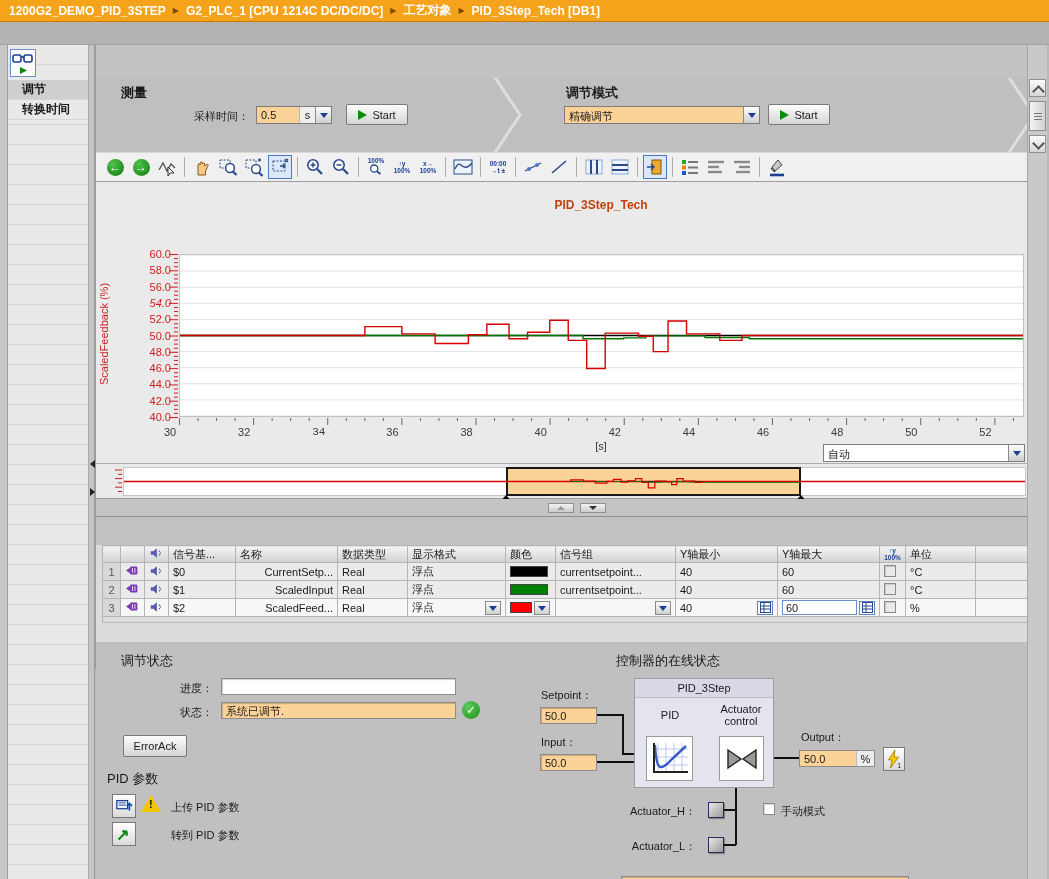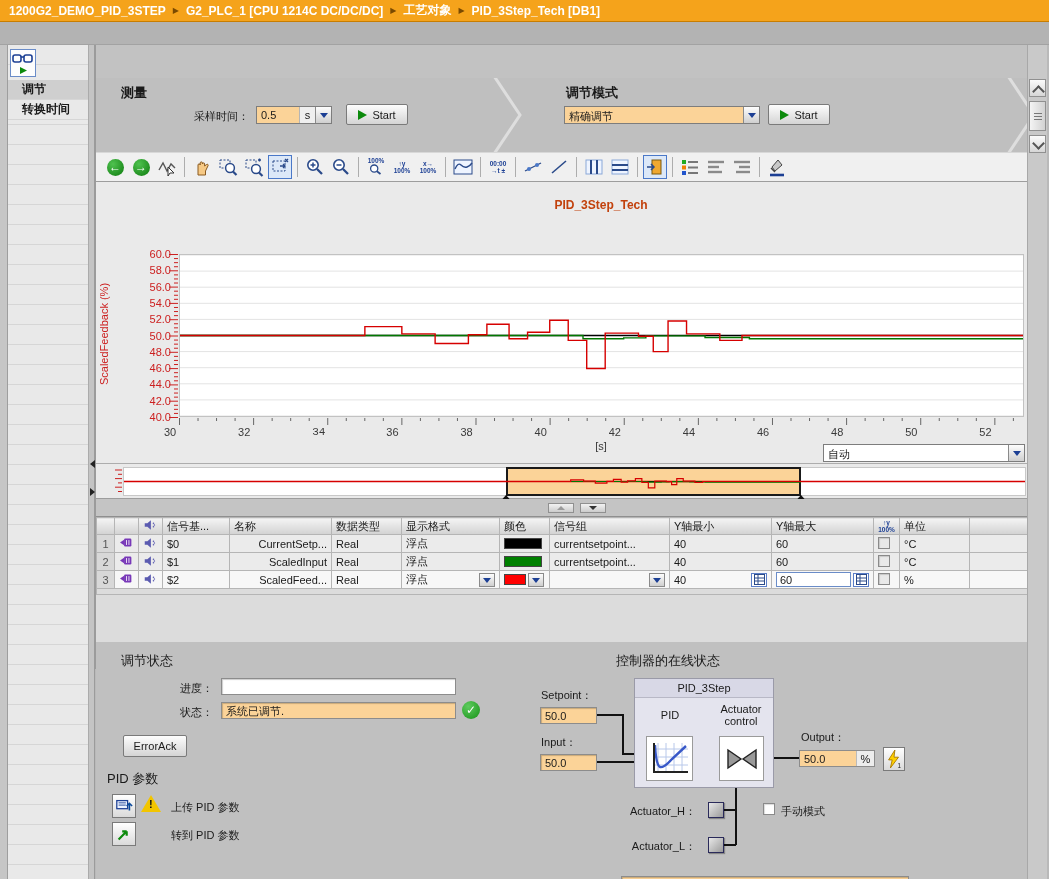--- a/index.html
+++ b/index.html
@@ -69,21 +69,21 @@
   .handle { position:absolute; top:31px; width:0; height:0; border-left:8px solid transparent; border-right:8px solid transparent; border-bottom:9px solid #111; }
 
   
   #hsplit { position:absolute; left:0; top:454px; width:932px; height:18px; background:#c4c4c4; border-bottom:1px solid #8f8f8f; }
   .spbtn { position:absolute; top:4px; width:26px; height:10px; background:linear-gradient(#f2f2f2,#cccccc); border:1px solid #909090; }
   .spbtn i { position:absolute; left:50%; top:50%; }
   .up:after { content:""; position:absolute; left:-4px; top:-2px; border-left:4px solid transparent; border-right:4px solid transparent; border-bottom:4px solid #9a9a9a; }
   .dn:after { content:""; position:absolute; left:-4px; top:-2px; border-left:4px solid transparent; border-right:4px solid transparent; border-top:4px solid #333; }
 
   
-  #tablew { position:absolute; left:0; top:472px; width:932px; height:125px; background:#dcdcdc; }
+  #tablew { position:absolute; left:0; top:500px; width:932px; height:125px; background:#dcdcdc;padding-left:6px; }
   table { border-collapse:collapse; table-layout:fixed; width:932px; }
   th,td { border:1px solid #b5b5b5; font-weight:normal; text-align:left; padding:0 4px; height:18px; overflow:hidden; white-space:nowrap; font-size:11px; }
   th { background:linear-gradient(#f4f4f4,#d2d2d2); height:17px; }
   tr.r { background:#ebebeb; }
   tr.rs { background:#f7f7f7; }
   td.num { background:#d8d8d8; color:#555; text-align:center; padding:0; }
   .swatch { display:block; width:38px; height:11px; border:1px solid #444; }
   .cellflex { display:flex; align-items:center; gap:2px; }
   .ddbtn { width:16px; height:14px; background:linear-gradient(#fdfdfd,#cfcfcf); border:1px solid #8a8a8a; position:relative; flex:none; }
   .gridbtn { width:16px; height:14px; background:#fff; border:1px solid #5a7ec8; flex:none; display:flex; align-items:center; justify-content:center; }
@@ -457,21 +457,21 @@
           <line x1="834.3815789473686" y1="0" x2="834.3815789473686" y2="3" stroke="#666" stroke-width="1"></line>
         </svg>
       <div id="y-ticks">
           <div class="ytick" style="left: 35px; top: 229px;">40.0</div>
           <div class="ytick" style="left: 35px; top: 212.7px;">42.0</div>
           <div class="ytick" style="left: 35px; top: 196.4px;">44.0</div>
           <div class="ytick" style="left: 35px; top: 180.1px;">46.0</div>
           <div class="ytick" style="left: 35px; top: 163.8px;">48.0</div>
           <div class="ytick" style="left: 35px; top: 147.5px;">50.0</div>
           <div class="ytick" style="left: 35px; top: 131.2px;">52.0</div>
-          <div class="ytick" style="left: 35px; top: 114.9px;">54.0</div>
+          <div class="ytick" style="left: 35px; top: 114.9px; font-style: italic;">54.0</div>
           <div class="ytick" style="left: 35px; top: 98.6px;">56.0</div>
           <div class="ytick" style="left: 35px; top: 82.3px;">58.0</div>
           <div class="ytick" style="left: 35px; top: 66px;">60.0</div>
         </div>
       <div id="x-ticks">
           <div class="xtick" style="left: 68px; top: 244px;">30</div>
           <div class="xtick" style="left: 142.123px; top: 244px;">32</div>
           <div class="xtick" style="left: 216.246px; top: 244px; font-family: Liberation Mono, monospace;">34</div>
           <div class="xtick" style="left: 290.368px; top: 244px;">36</div>
           <div class="xtick" style="left: 364.491px; top: 244px;">38</div>

